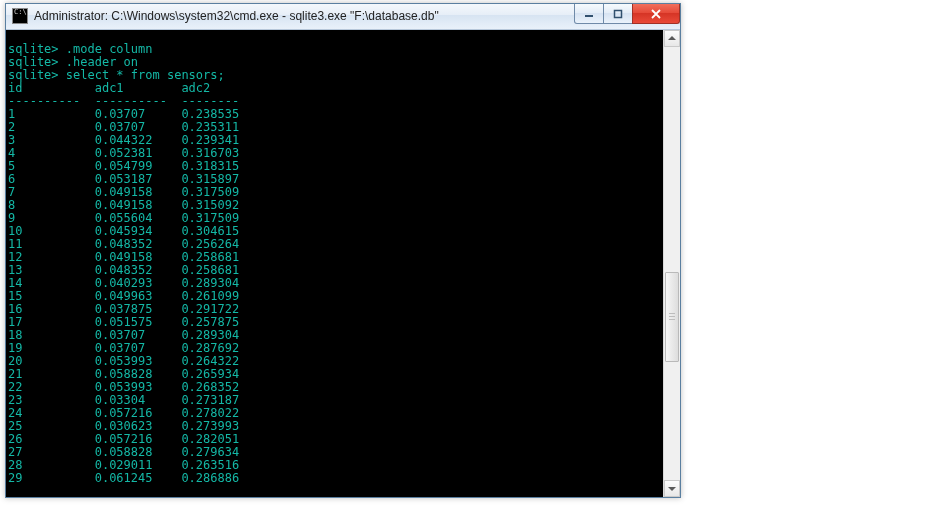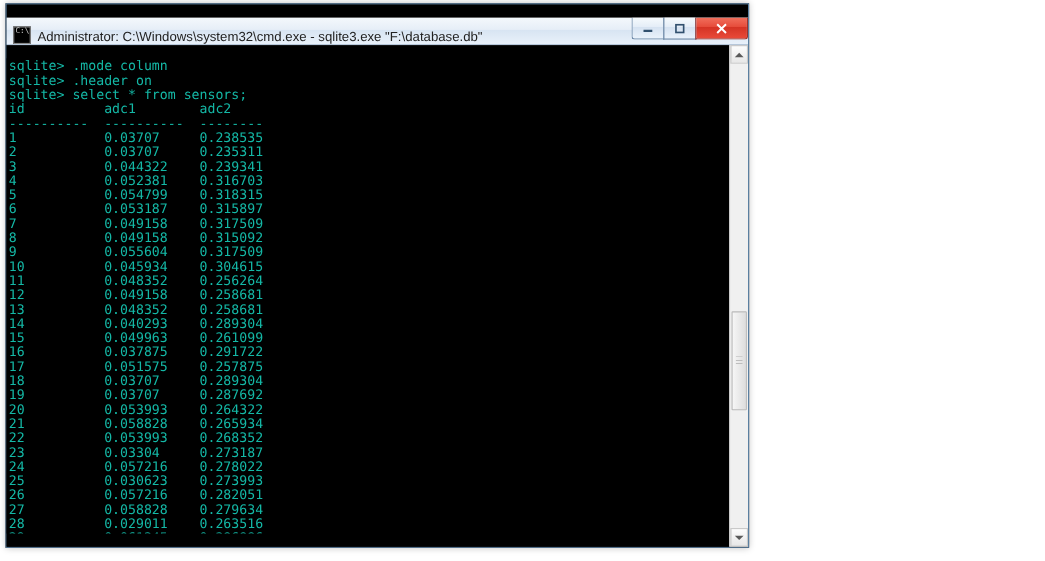--- a/index.html
+++ b/index.html
@@ -25,24 +25,23 @@
     box-sizing: border-box;
     display: flex;
     flex-direction: column;
   }
   
   .titlebar {
     height: 28px;
     background: linear-gradient(to bottom, #f4f8fc 0%, #e6eef7 45%, #d7e4f2 46%, #e9f1fa 100%);
     border-bottom: 1px solid #b6c7da;
     display: flex;
-    align-items: flex-end;
+    align-items: center;
     position: relative;
     user-select: none;
-    margin-top: 12px;
   }
   .titlebar .icon {
     width: 16px;
     height: 16px;
     margin: 0 6px 0 6px;
     background: #000;
     border: 1px solid #888;
     box-sizing: border-box;
     position: relative;
   }

